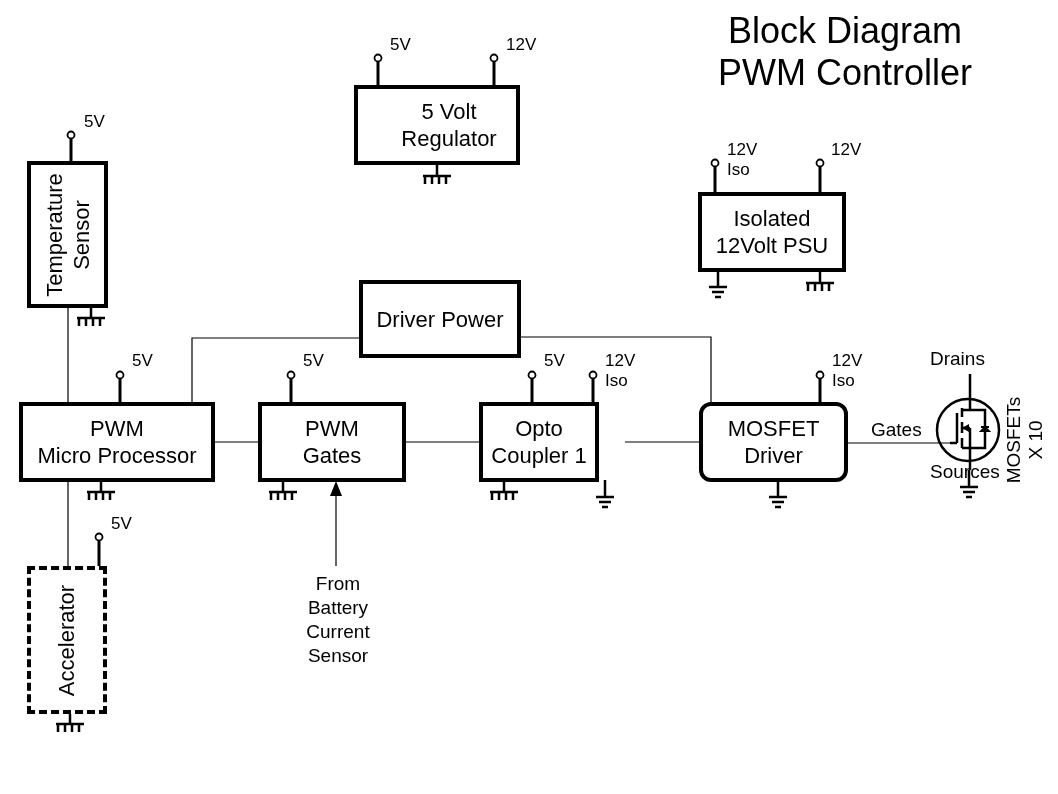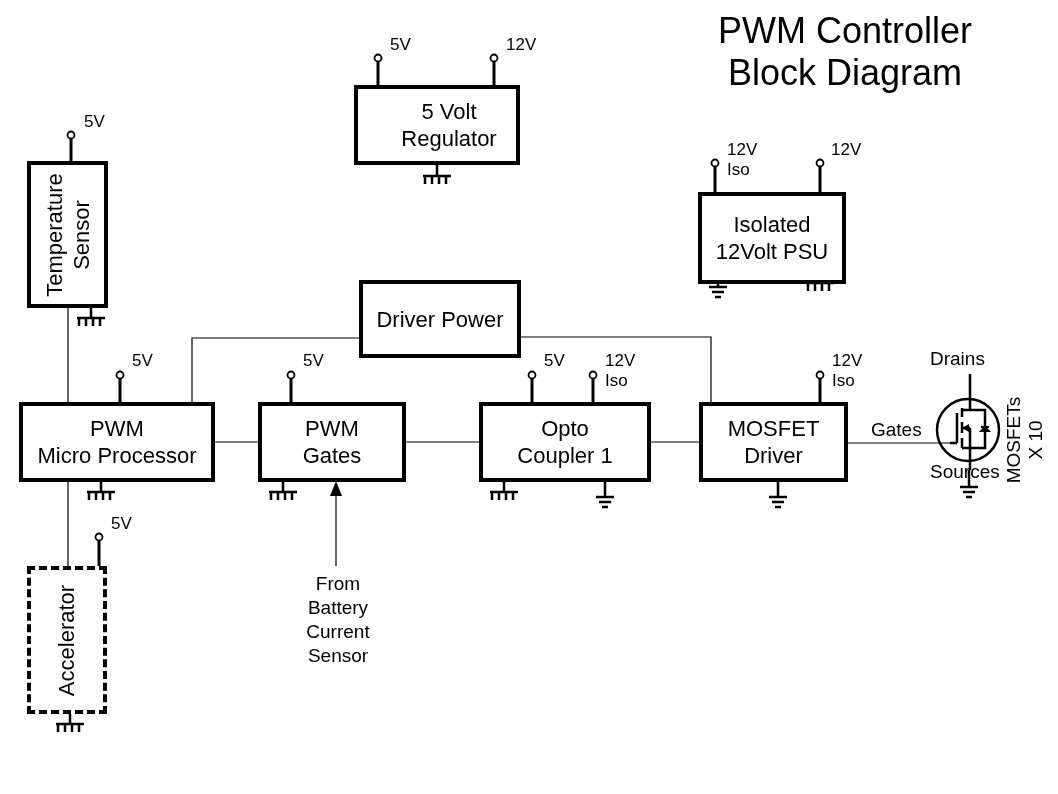--- a/index.html
+++ b/index.html
@@ -134,39 +134,39 @@
     <line x1="962" y1="428" x2="970" y2="428"></line>
     <line x1="970" y1="428" x2="970" y2="448"></line>
   </g>
   <polygon points="962,428 969,424 969,432" fill="#000"></polygon>
   <g stroke="#000" stroke-width="1.8" fill="none">
     <path d="M981,427 h8 M981,431 h8 l-4,-4 z"></path>
   </g>
 </svg>
 
 <div class="title">
+  <div>Block Diagram</div>
   <div>PWM Controller</div>
-  <div>Block Diagram</div>
 </div>
 
 <div class="blk" style="left:354px;top:85px;width:166px;height:80px;padding-left:24px;">
   <div>
       <div>5 Volt</div>
       <div>Regulator</div>
     </div>
 </div>
 
 <div class="blk" style="left:27px;top:161px;width:81px;height:147px;">
   <div class="vtext">
       <div>Temperature</div>
       <div>Sensor</div>
     </div>
 </div>
 
-<div class="blk" style="left:698px;top:192px;width:148px;height:92px;">
+<div class="blk" style="left:698px;top:192px;width:148px;height:80px;">
   <div>
       <div>Isolated</div>
       <div>12Volt PSU</div>
     </div>
 </div>
 
 <div class="blk" style="left:359px;top:280px;width:162px;height:78px;">
   <div>
       <div>Driver Power</div>
     </div>
@@ -179,28 +179,28 @@
     </div>
 </div>
 
 <div class="blk" style="left:258px;top:402px;width:148px;height:80px;">
   <div>
       <div>PWM</div>
       <div>Gates</div>
     </div>
 </div>
 
-<div class="blk" style="left:479px;top:402px;width:172px;height:80px;">
+<div class="blk" style="left:479px;top:402px;width:120px;height:80px;">
   <div>
       <div>Opto</div>
       <div>Coupler 1</div>
     </div>
 </div>
 
-<div class="blk" style="left:699px;top:402px;width:149px;height:80px;">
+<div class="blk" style="left:699px;top:402px;width:149px;height:80px;border-radius:12px;">
   <div>
       <div>MOSFET</div>
       <div>Driver</div>
     </div>
 </div>
 
 <div class="blk dashed" style="left:27px;top:566px;width:80px;height:148px;">
   <div class="vtext">Accelerator</div>
 </div>
 

